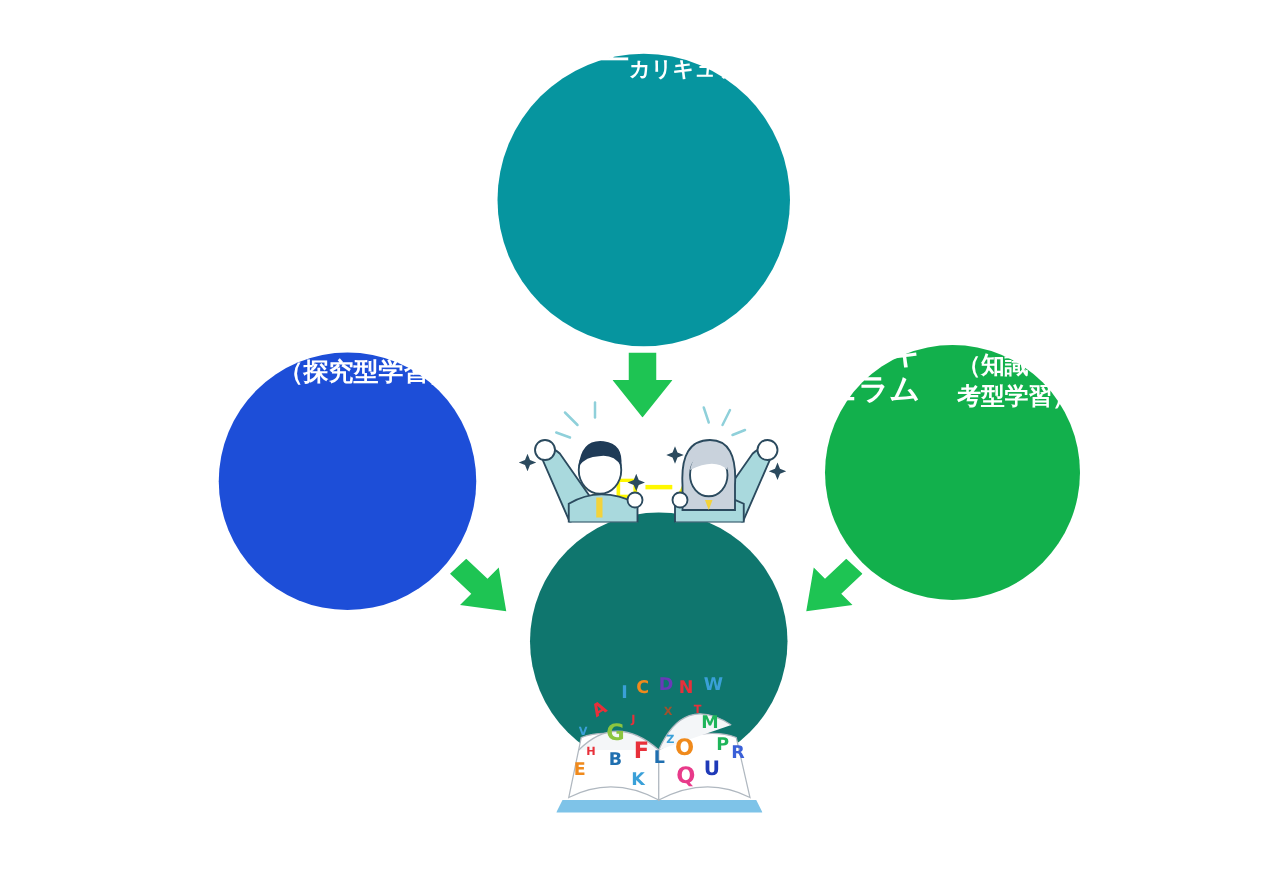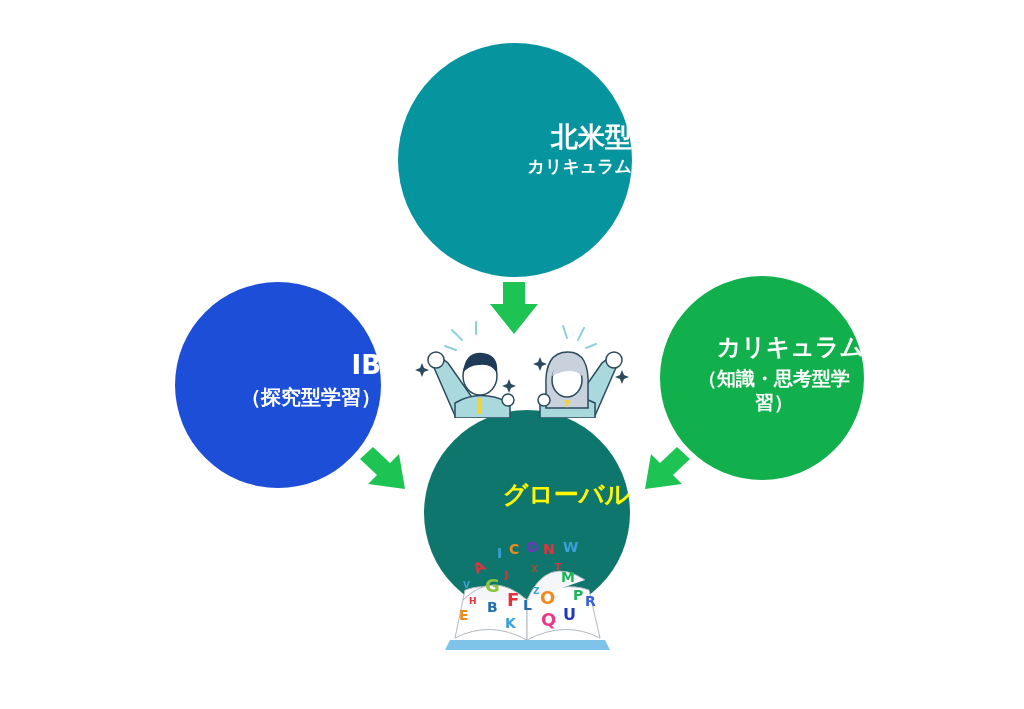--- a/index.html
+++ b/index.html
@@ -1,19 +1,19 @@
 <!DOCTYPE html>
 <html><head>
 <meta charset="utf-8">
 <style>
   html, body { margin:0; padding:0; background:#ffffff; }
   body { width:1024px; height:709px; position:relative; overflow:hidden;
          font-family:"DejaVu Sans", sans-serif; }
-  .circle { position:absolute; border-radius:50%; display:flex; flex-direction:column;
-            align-items:flex-end; justify-content:center; text-align:center; color:#fff; }
+  .circle { position:absolute; border-radius:50%; display:flex; flex-direction:row;
+            align-items:flex-start; justify-content:center; text-align:center; color:#fff; }
   .title { font-weight:bold; line-height:1.2; }
   .sub { font-weight:bold; line-height:1.3; }
   #c-na { left:398px; top:43px; width:234px; height:234px; background:#06959f; }
   #c-na .title { font-size:27px; margin-top:-22px; }
   #c-na .sub { font-size:17px; margin-top:2px; }
   #c-ib { left:175px; top:282px; width:206px; height:206px; background:#1d4ed8; }
   #c-ib .title { font-size:26px; margin-top:-10px; }
   #c-ib .sub { font-size:20px; margin-top:2px; }
   #c-cam { left:660px; top:276px; width:204px; height:204px; background:#12b04c; }
   #c-cam .title { font-size:24px; margin-top:-8px; }

